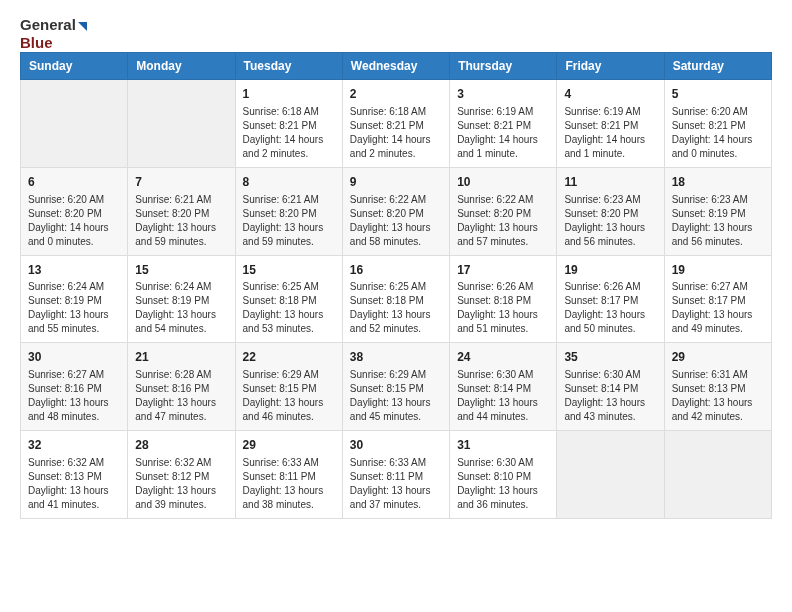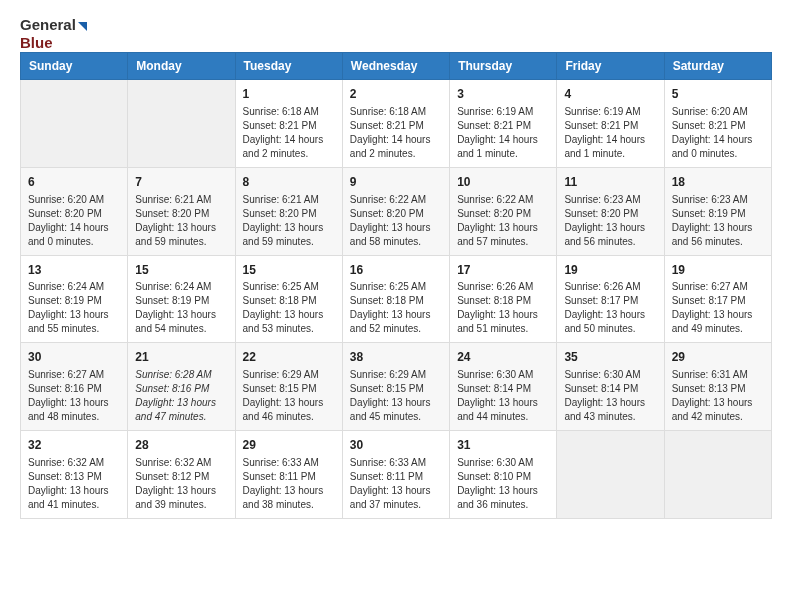--- a/index.html
+++ b/index.html
@@ -228,21 +228,21 @@
       </tr>
       <tr>
         <td>
           <span class="day-number">30</span>
           <div class="day-info" style="white-space: pre-line;">Sunrise: 6:27 AM
 Sunset: 8:16 PM
 Daylight: 13 hours and 48 minutes.</div>
         </td>
         <td>
           <span class="day-number">21</span>
-          <div class="day-info" style="white-space: pre-line; font-style: italic;">Sunrise: 6:28 AM
+          <div class="day-info" style="white-space: pre-line;">Sunrise: 6:28 AM
 Sunset: 8:16 PM
 Daylight: 13 hours and 47 minutes.</div>
         </td>
         <td>
           <span class="day-number">22</span>
           <div class="day-info" style="white-space: pre-line;">Sunrise: 6:29 AM
 Sunset: 8:15 PM
 Daylight: 13 hours and 46 minutes.</div>
         </td>
         <td>

